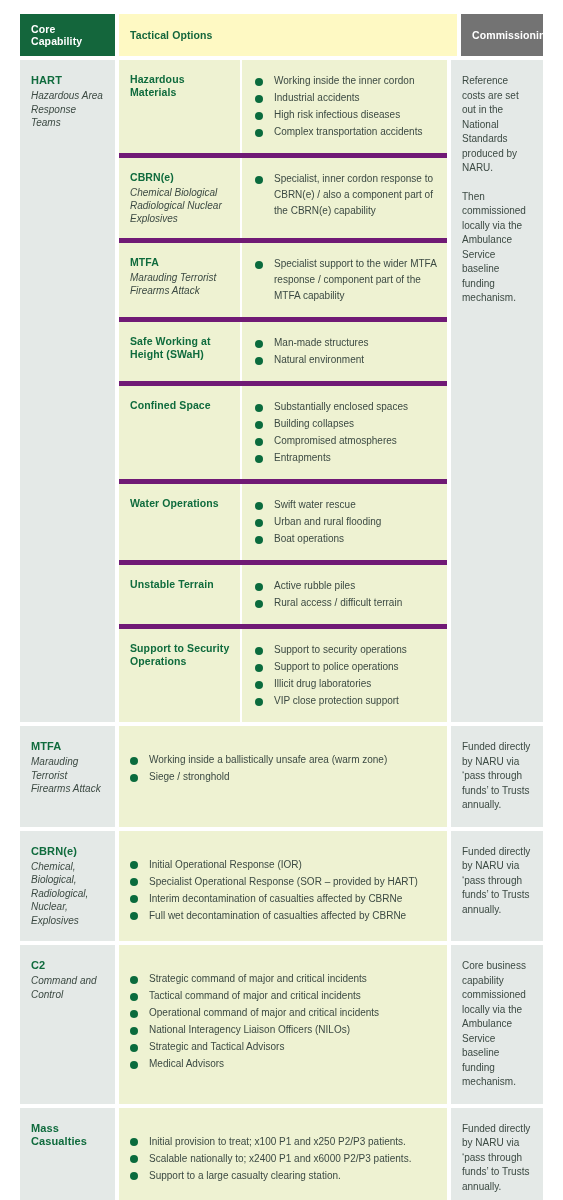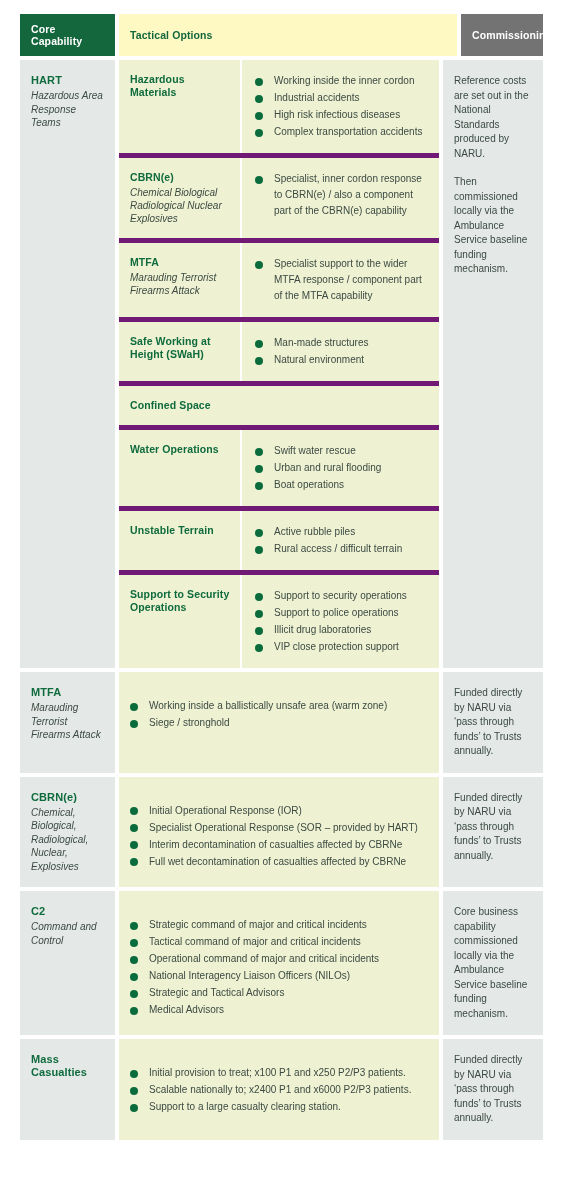--- a/index.html
+++ b/index.html
@@ -97,21 +97,21 @@
 
   .col-tact {
     flex: 1;
     background: #eef2d2;
     box-sizing: border-box;
     display: flex;
     flex-direction: column;
   }
 
   .col-comm {
-    width: 100px;
+    width: 92px;
     background: #e4e9e7;
     box-sizing: border-box;
     padding: 14px 9px 14px 11px;
     color: #3c4a43;
     font-size: 10px;
     line-height: 14.5px;
   }
   .comm-block { margin-bottom: 14px; }
   .comm-block:last-child { margin-bottom: 0; }
 
@@ -252,20 +252,28 @@
               <ul class="blist">
                 <li>Man-made structures</li>
                 <li>Natural environment</li>
               </ul>
             </div>
           </div>
           <div class="sub-row">
             <div class="sub-label">
               <div class="sl-title">Confined Space</div>
             </div>
+            <div class="sub-bullets">
+              <ul class="blist">
+                <li>Substantially enclosed spaces</li>
+                <li>Building collapses</li>
+                <li>Compromised atmospheres</li>
+                <li>Entrapments</li>
+              </ul>
+            </div>
           </div>
           <div class="sub-row">
             <div class="sub-label">
               <div class="sl-title">Water Operations</div>
             </div>
             <div class="sub-bullets">
               <ul class="blist">
                 <li>Swift water rescue</li>
                 <li>Urban and rural flooding</li>
                 <li>Boat operations</li>

